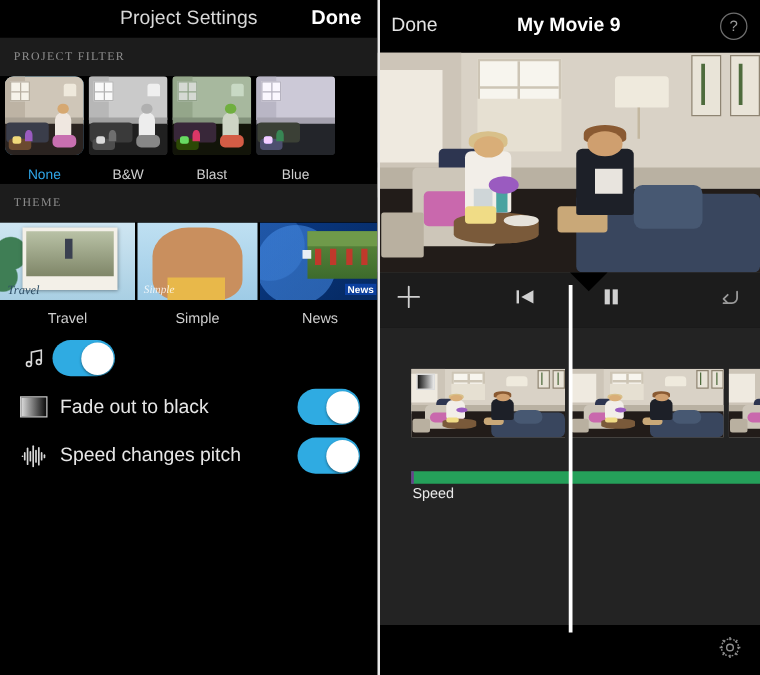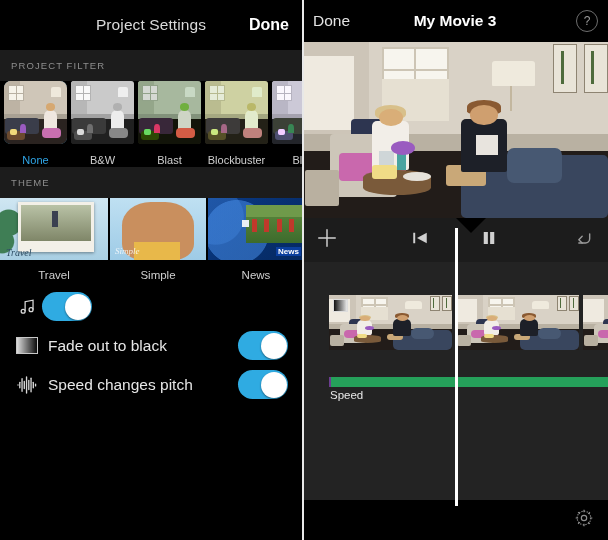--- a/index.html
+++ b/index.html
@@ -15,34 +15,35 @@
   .left{
     width:302px; height:540px; background:#000;
     position:relative; overflow:hidden;
   }
   .divider-v{
     position:absolute; left:302px; top:0; width:2px; height:540px;
     background:#e8e8e8; z-index:40;
   }
 
   .nav-left{
-    height:50px; background:#000; position:relative;
+    height:30px; background:#000; position:relative;
     display:flex; align-items:center; justify-content:center;
   }
   .nav-title-left{
     font-size:15.5px; color:#d9d9d9; letter-spacing:.1px;
   }
   .nav-done-left{
     position:absolute; right:13px; top:50%; transform:translateY(-50%);
     font-size:16px; font-weight:bold; color:#fff;
   }
 
   .section-head{
     height:31px; background:#1c1c1c; display:flex; align-items:center;
     padding-left:11px;
+    font-family:Liberation Serif, serif;
   }
   .section-head span{
     font-size:9.5px; color:#8e8e8e; letter-spacing:1.1px;
   }
 
   
   .filter-strip{
     height:86px; background:#000; display:flex; align-items:flex-end;
     padding-left:4px; position:relative; overflow:hidden;
   }
@@ -339,39 +340,20 @@
               <div class="table"></div>
               <div class="cake"></div>
             <div class="flowers"></div>
               <div class="person"></div>
               <div class="skirt"></div>
             </div>
         </div>
         <div class="filter-label">Blast</div>
       </div>
 
-      <div class="filter-cell">
-        <div class="filter-thumb f-block">
-          <div class="scene">
-              <div class="wall"></div>
-              <div class="wall2"></div>
-              <div class="window"></div>
-            <div class="lamp"></div>
-              <div class="wainscot"></div>
-              <div class="floor"></div>
-            <div class="sofa"></div>
-              <div class="table"></div>
-              <div class="cake"></div>
-            <div class="flowers"></div>
-              <div class="person"></div>
-              <div class="skirt"></div>
-            </div>
-        </div>
-        <div class="filter-label">Blockbuster</div>
-      </div>
 
       <div class="filter-cell">
         <div class="filter-thumb f-blue">
           <div class="scene">
               <div class="wall"></div>
               <div class="wall2"></div>
               <div class="window"></div>
             <div class="wainscot"></div>
               <div class="floor"></div>
             <div class="sofa"></div>
@@ -472,21 +454,21 @@
 
     </div>
   </div>
 
   <div class="divider-v"></div>
 
   <div class="right">
 
     <div class="nav-right">
       <div class="nav-done-right">Done</div>
-      <div class="nav-title-right">My Movie 3</div>
+      <div class="nav-title-right">My Movie 9</div>
       <div class="help-btn">
         <span>?</span>
       </div>
     </div>
 
     <div class="preview">
       <div class="pv">
         <div class="wallA"></div>
           <div class="wallL"></div>
           <div class="winL"></div>

